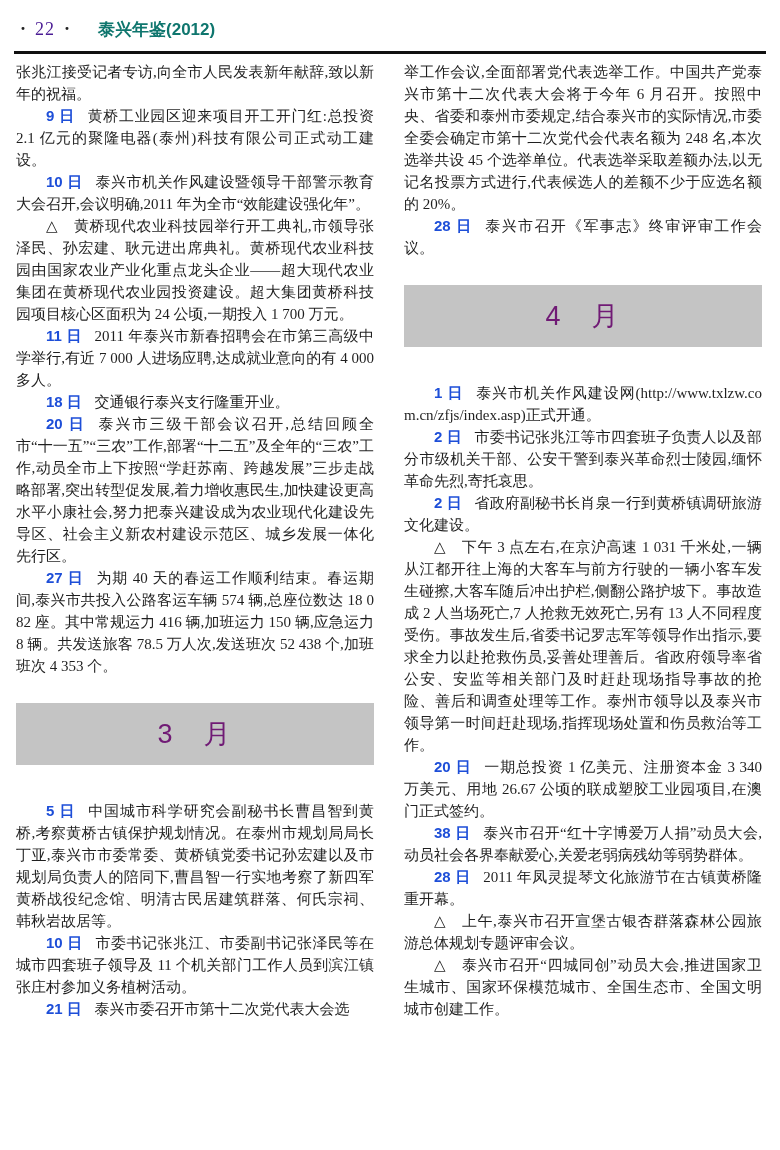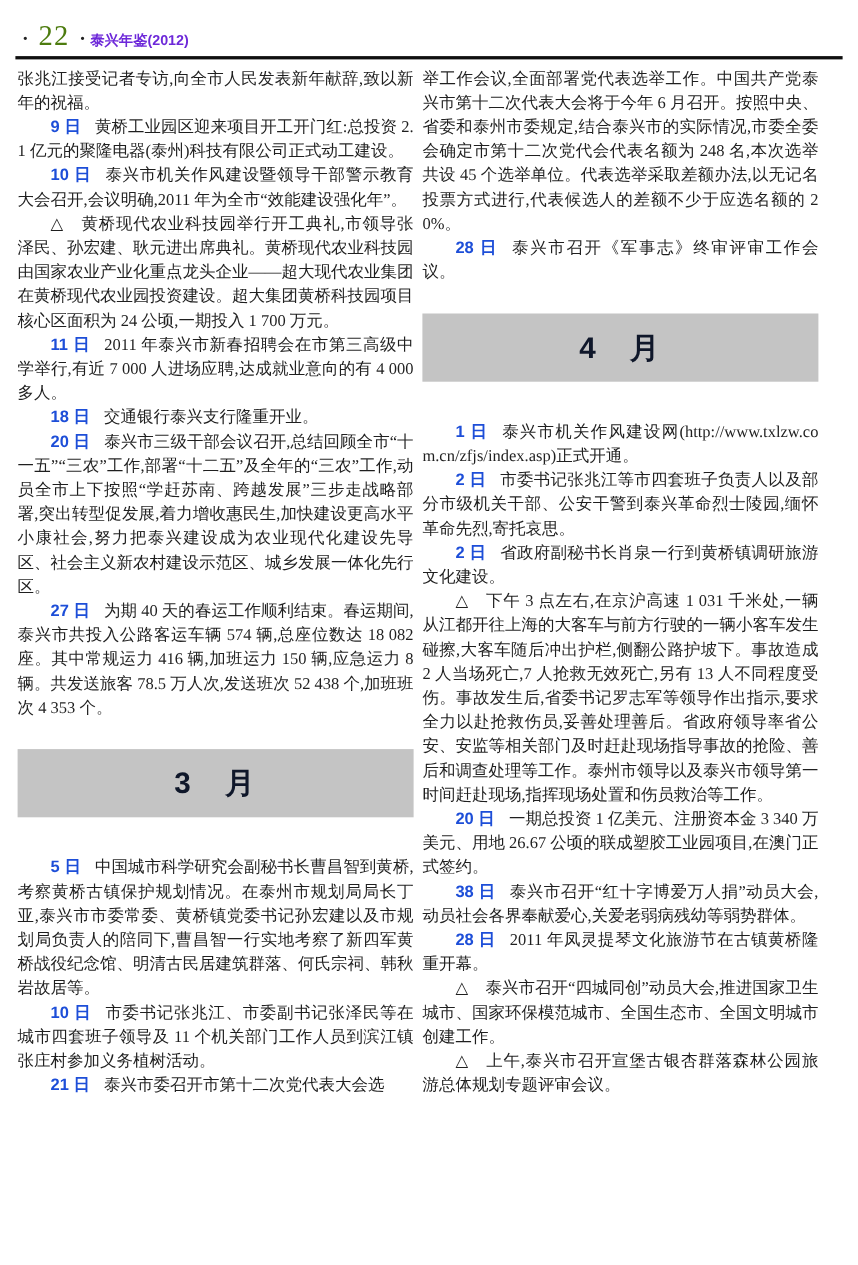--- a/index.html
+++ b/index.html
@@ -27,47 +27,47 @@
     left: 20px;
     display: flex;
     align-items: baseline;
   }
   .page-header .dot {
     font-size: 18px;
     font-weight: bold;
     color: #222;
   }
   .page-header .pagenum {
-    font-size: 26px;
+    font-size: 18px;
     margin: 0 9px;
     letter-spacing: 1px;
-    color: #4d7c0f;
+    color: #4c1d95;
   }
   .page-header .book-title {
     font-family: "Liberation Sans", "DejaVu Sans", sans-serif;
     font-weight: bold;
-    font-size: 13px;
-    margin-left: 4px;
-    color: #6d28d9;
+    font-size: 17px;
+    margin-left: 28px;
+    color: #0f766e;
   }
   .header-rule {
     position: absolute;
     top: 51px;
     left: 14px;
     width: 752px;
     height: 3px;
     background: var(--rule, #101010);
   }
   .columns {
     position: absolute;
     top: 61px;
     left: 16px;
     width: 746px;
     display: flex;
-    gap: 8px;
+    gap: 30px;
   }
   .col {
     width: 360px;
   }
   p.entry {
     margin: 0;
     font-size: 15px;
     line-height: 22px;
     text-align: justify;
     word-break: break-all;
@@ -89,24 +89,24 @@
   .month-box {
     height: 62px;
     background: var(--month-box-bg, #c4c4c4);
     display: flex;
     align-items: center;
     justify-content: center;
     margin: 26px 0 35px 0;
   }
   .month-box span {
     font-family: "Liberation Sans", "DejaVu Sans", sans-serif;
-    font-weight: bold;
+    font-weight: normal;
     font-size: 27px;
     letter-spacing: 2px;
-    color: #0f172a;
+    color: #701a75;
   }
 </style>
 </head>
 <body style="--text: #1f1f1f; --rule: #101010; --month-box-bg: #c4c4c4;">
 
 <div class="page">
   <header class="page-header">
     <span class="dot">·</span>
     <span class="pagenum">22</span>
     <span class="dot">·</span>
@@ -136,17 +136,17 @@
         <div class="month-box">
           <span>4　月</span>
         </div>
         <p class="entry"><span class="date">1 日</span>泰兴市机关作风建设网(http://www.txlzw.com.cn/zfjs/index.asp)正式开通。</p>
         <p class="entry"><span class="date">2 日</span>市委书记张兆江等市四套班子负责人以及部分市级机关干部、公安干警到泰兴革命烈士陵园,缅怀革命先烈,寄托哀思。</p>
         <p class="entry"><span class="date">2 日</span>省政府副秘书长肖泉一行到黄桥镇调研旅游文化建设。</p>
         <p class="entry"><span class="marker">△</span>下午 3 点左右,在京沪高速 1 031 千米处,一辆从江都开往上海的大客车与前方行驶的一辆小客车发生碰擦,大客车随后冲出护栏,侧翻公路护坡下。事故造成 2 人当场死亡,7 人抢救无效死亡,另有 13 人不同程度受伤。事故发生后,省委书记罗志军等领导作出指示,要求全力以赴抢救伤员,妥善处理善后。省政府领导率省公安、安监等相关部门及时赶赴现场指导事故的抢险、善后和调查处理等工作。泰州市领导以及泰兴市领导第一时间赶赴现场,指挥现场处置和伤员救治等工作。</p>
         <p class="entry"><span class="date">20 日</span>一期总投资 1 亿美元、注册资本金 3 340 万美元、用地 26.67 公顷的联成塑胶工业园项目,在澳门正式签约。</p>
         <p class="entry"><span class="date">38 日</span>泰兴市召开“红十字博爱万人捐”动员大会,动员社会各界奉献爱心,关爱老弱病残幼等弱势群体。</p>
         <p class="entry"><span class="date">28 日</span>2011 年凤灵提琴文化旅游节在古镇黄桥隆重开幕。</p>
+        <p class="entry"><span class="marker">△</span>上午,泰兴市召开宣堡古银杏群落森林公园旅游总体规划专题评审会议。</p>
         <p class="entry"><span class="marker">△</span>泰兴市召开“四城同创”动员大会,推进国家卫生城市、国家环保模范城市、全国生态市、全国文明城市创建工作。</p>
-        <p class="entry"><span class="marker">△</span>上午,泰兴市召开宣堡古银杏群落森林公园旅游总体规划专题评审会议。</p>
       </section>
   </main>
 </div>
 
 </body></html>

